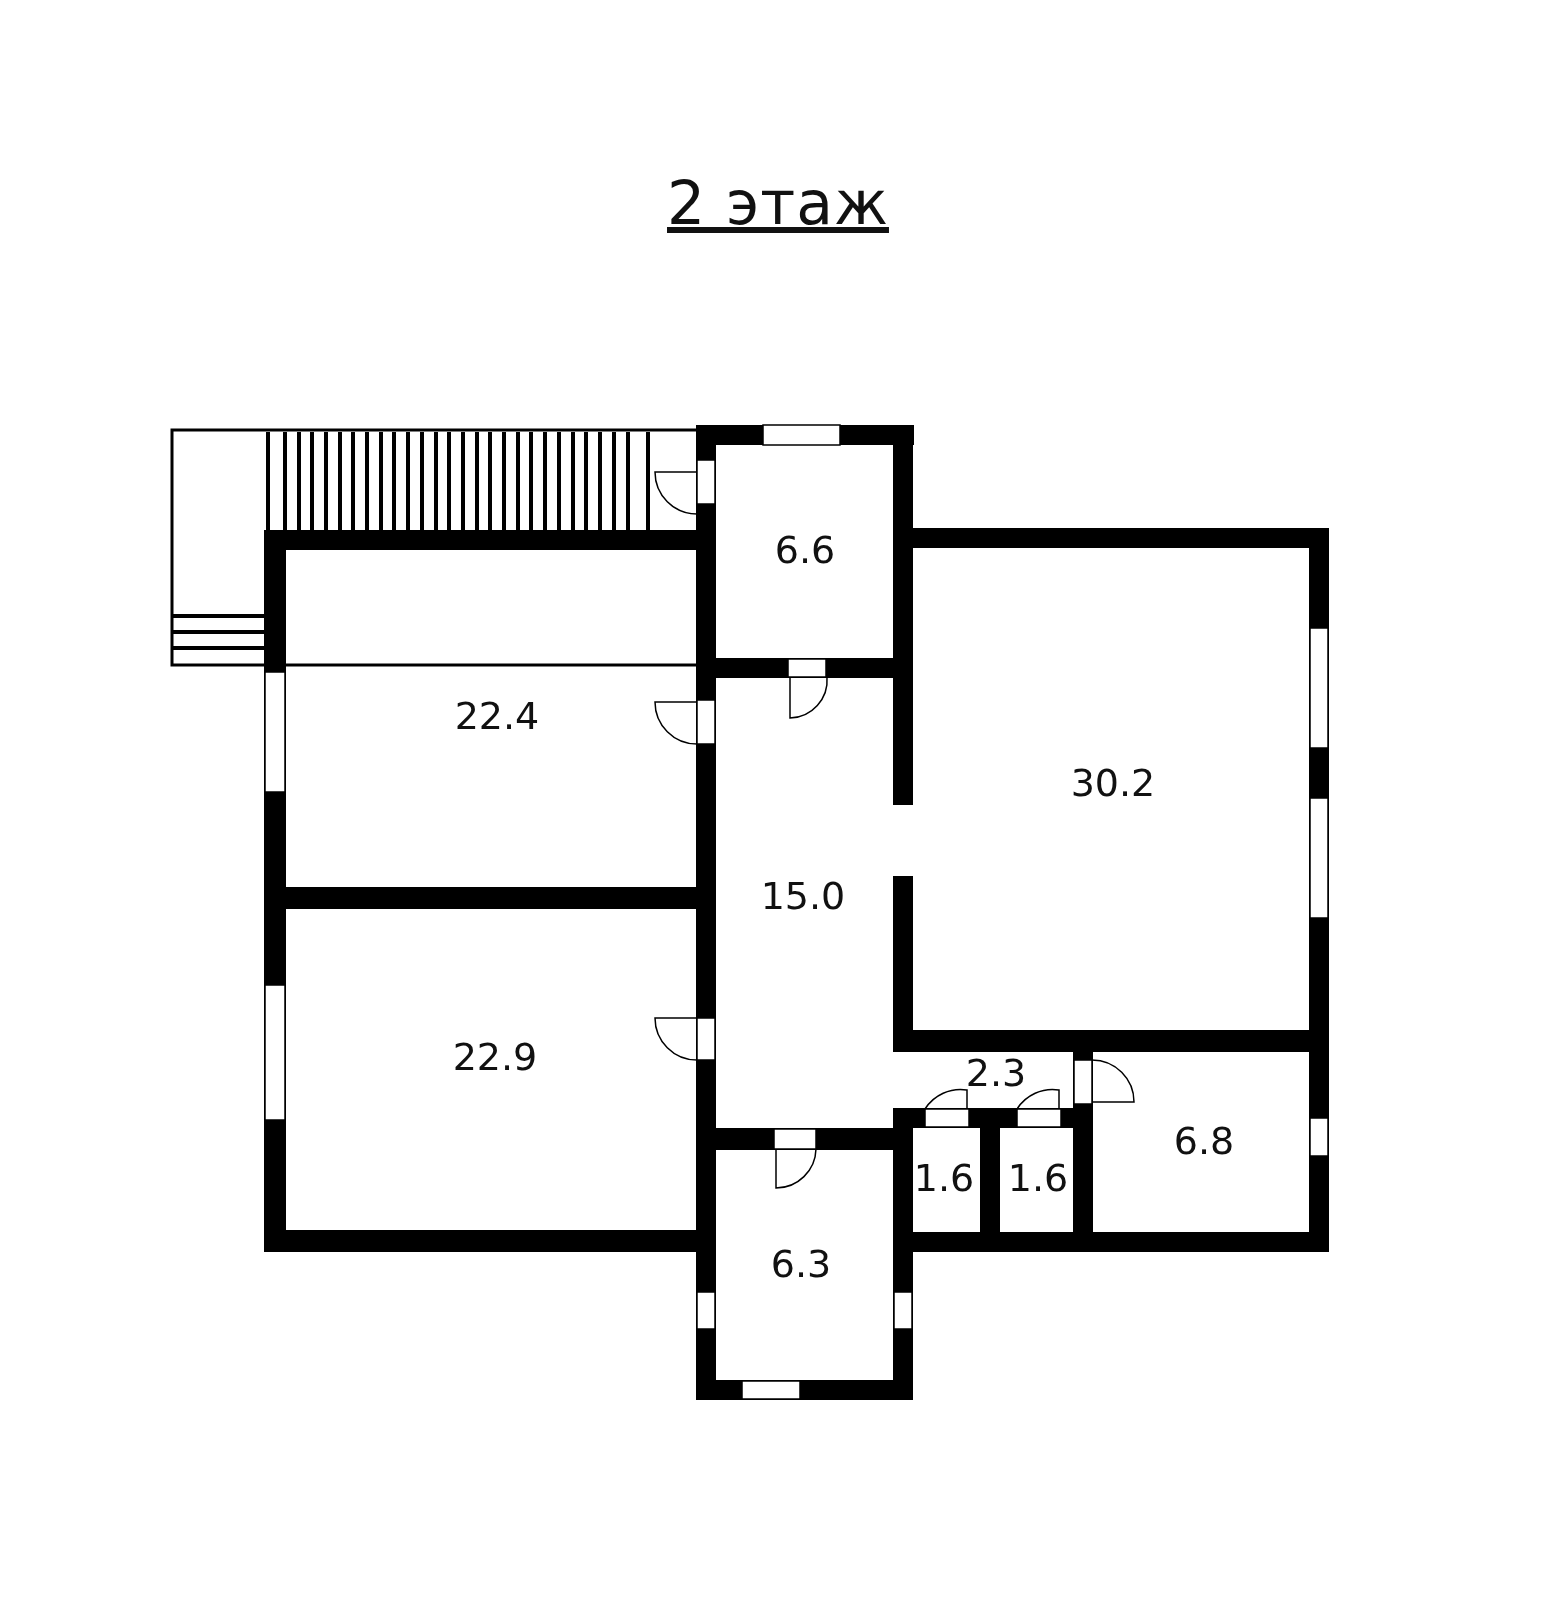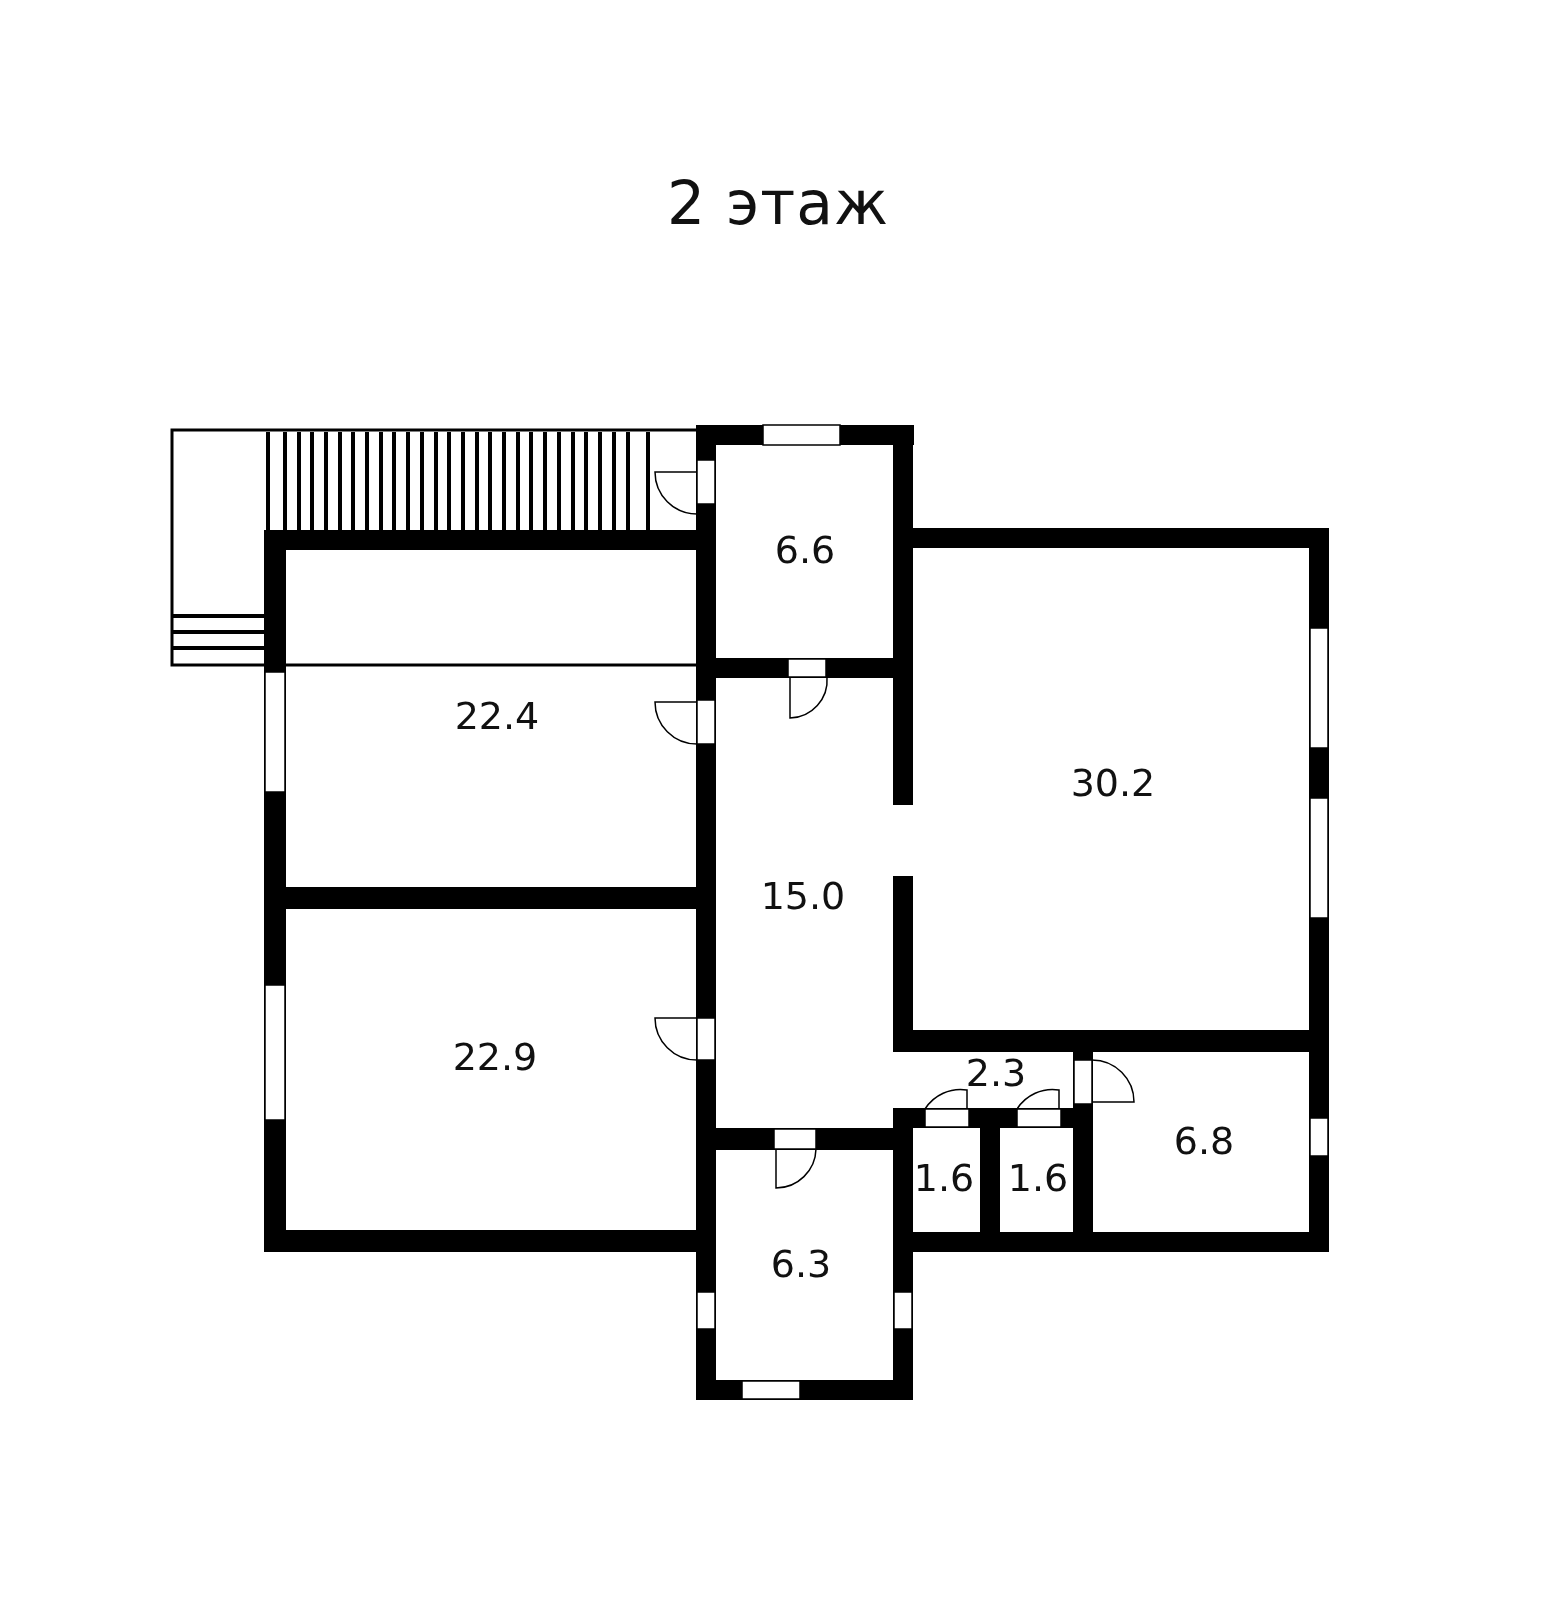--- a/index.html
+++ b/index.html
@@ -1,17 +1,17 @@
 <!DOCTYPE html>
 <html><head>
 <meta charset="utf-8">
 <style>
   html, body { margin:0; padding:0; background:#ffffff; }
   body { width:1556px; height:1600px; position:relative; overflow:hidden; font-family:"DejaVu Sans", sans-serif; }
-  .title { position:absolute; left:0; width:1556px; top:168px; text-align:center; font-size:60px; color:#111; letter-spacing:1px; }
+  .title { position:absolute; left:0; width:1556px; top:168px; text-align:center; font-size:60px; color:#111; letter-spacing:1px;text-decoration:underline; }
   svg { position:absolute; left:0; top:0; }
   .lbl { font-family:"DejaVu Sans", sans-serif; font-size:38px; fill:#111; text-anchor:middle; dominant-baseline:middle; }
 </style>
 </head>
 <body>
 
 <div class="title">2 этаж</div>
 
 <svg width="1556" height="1600" viewBox="0 0 1556 1600">
 

